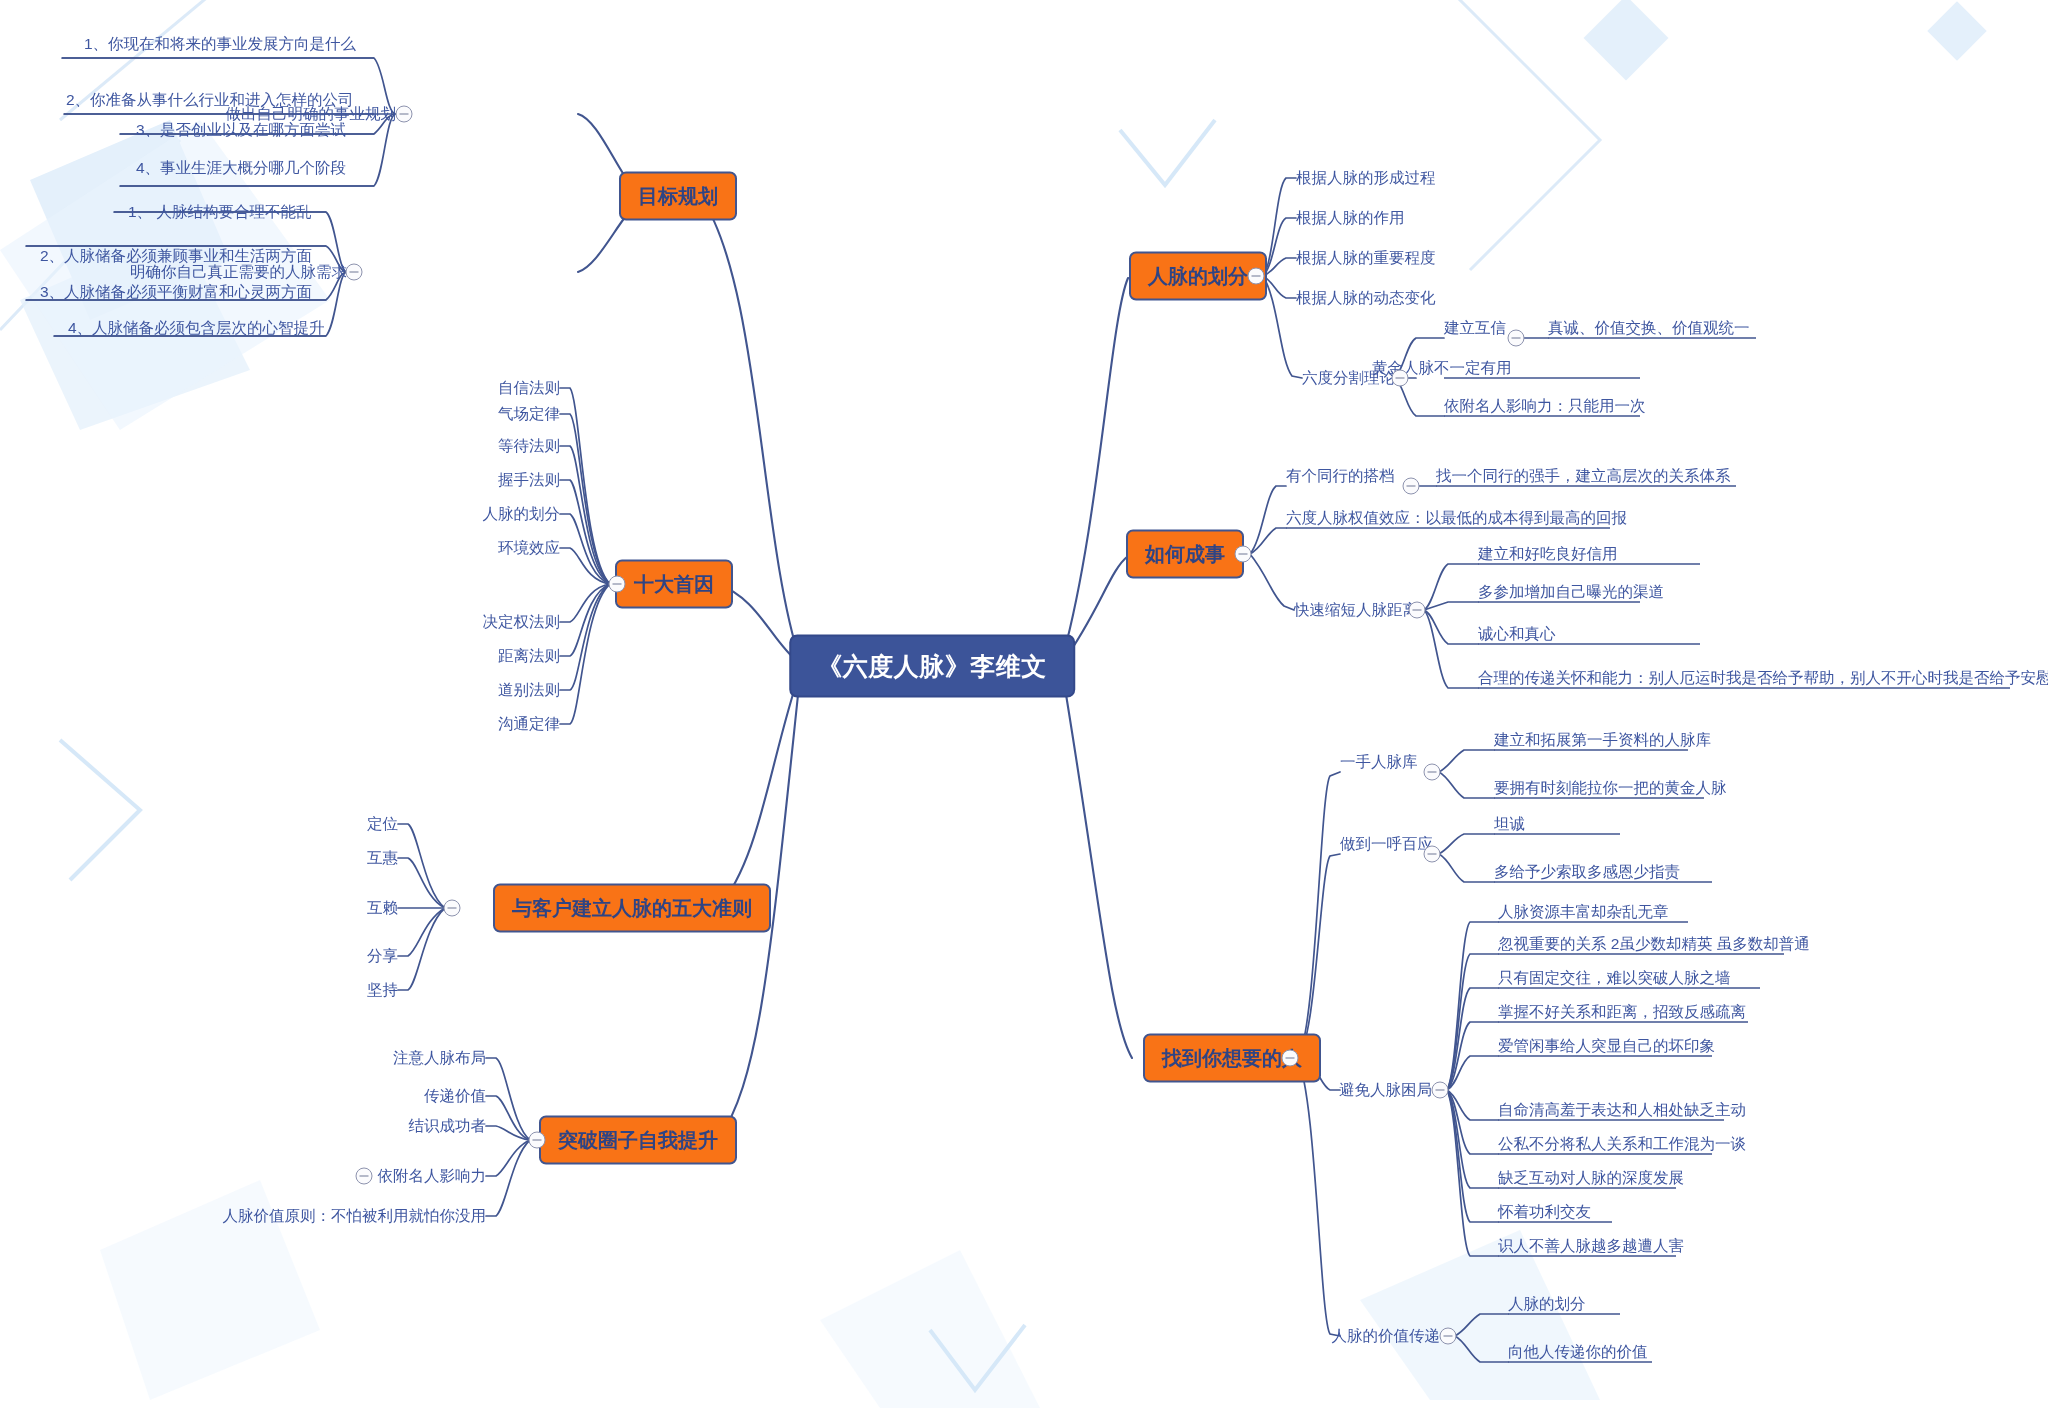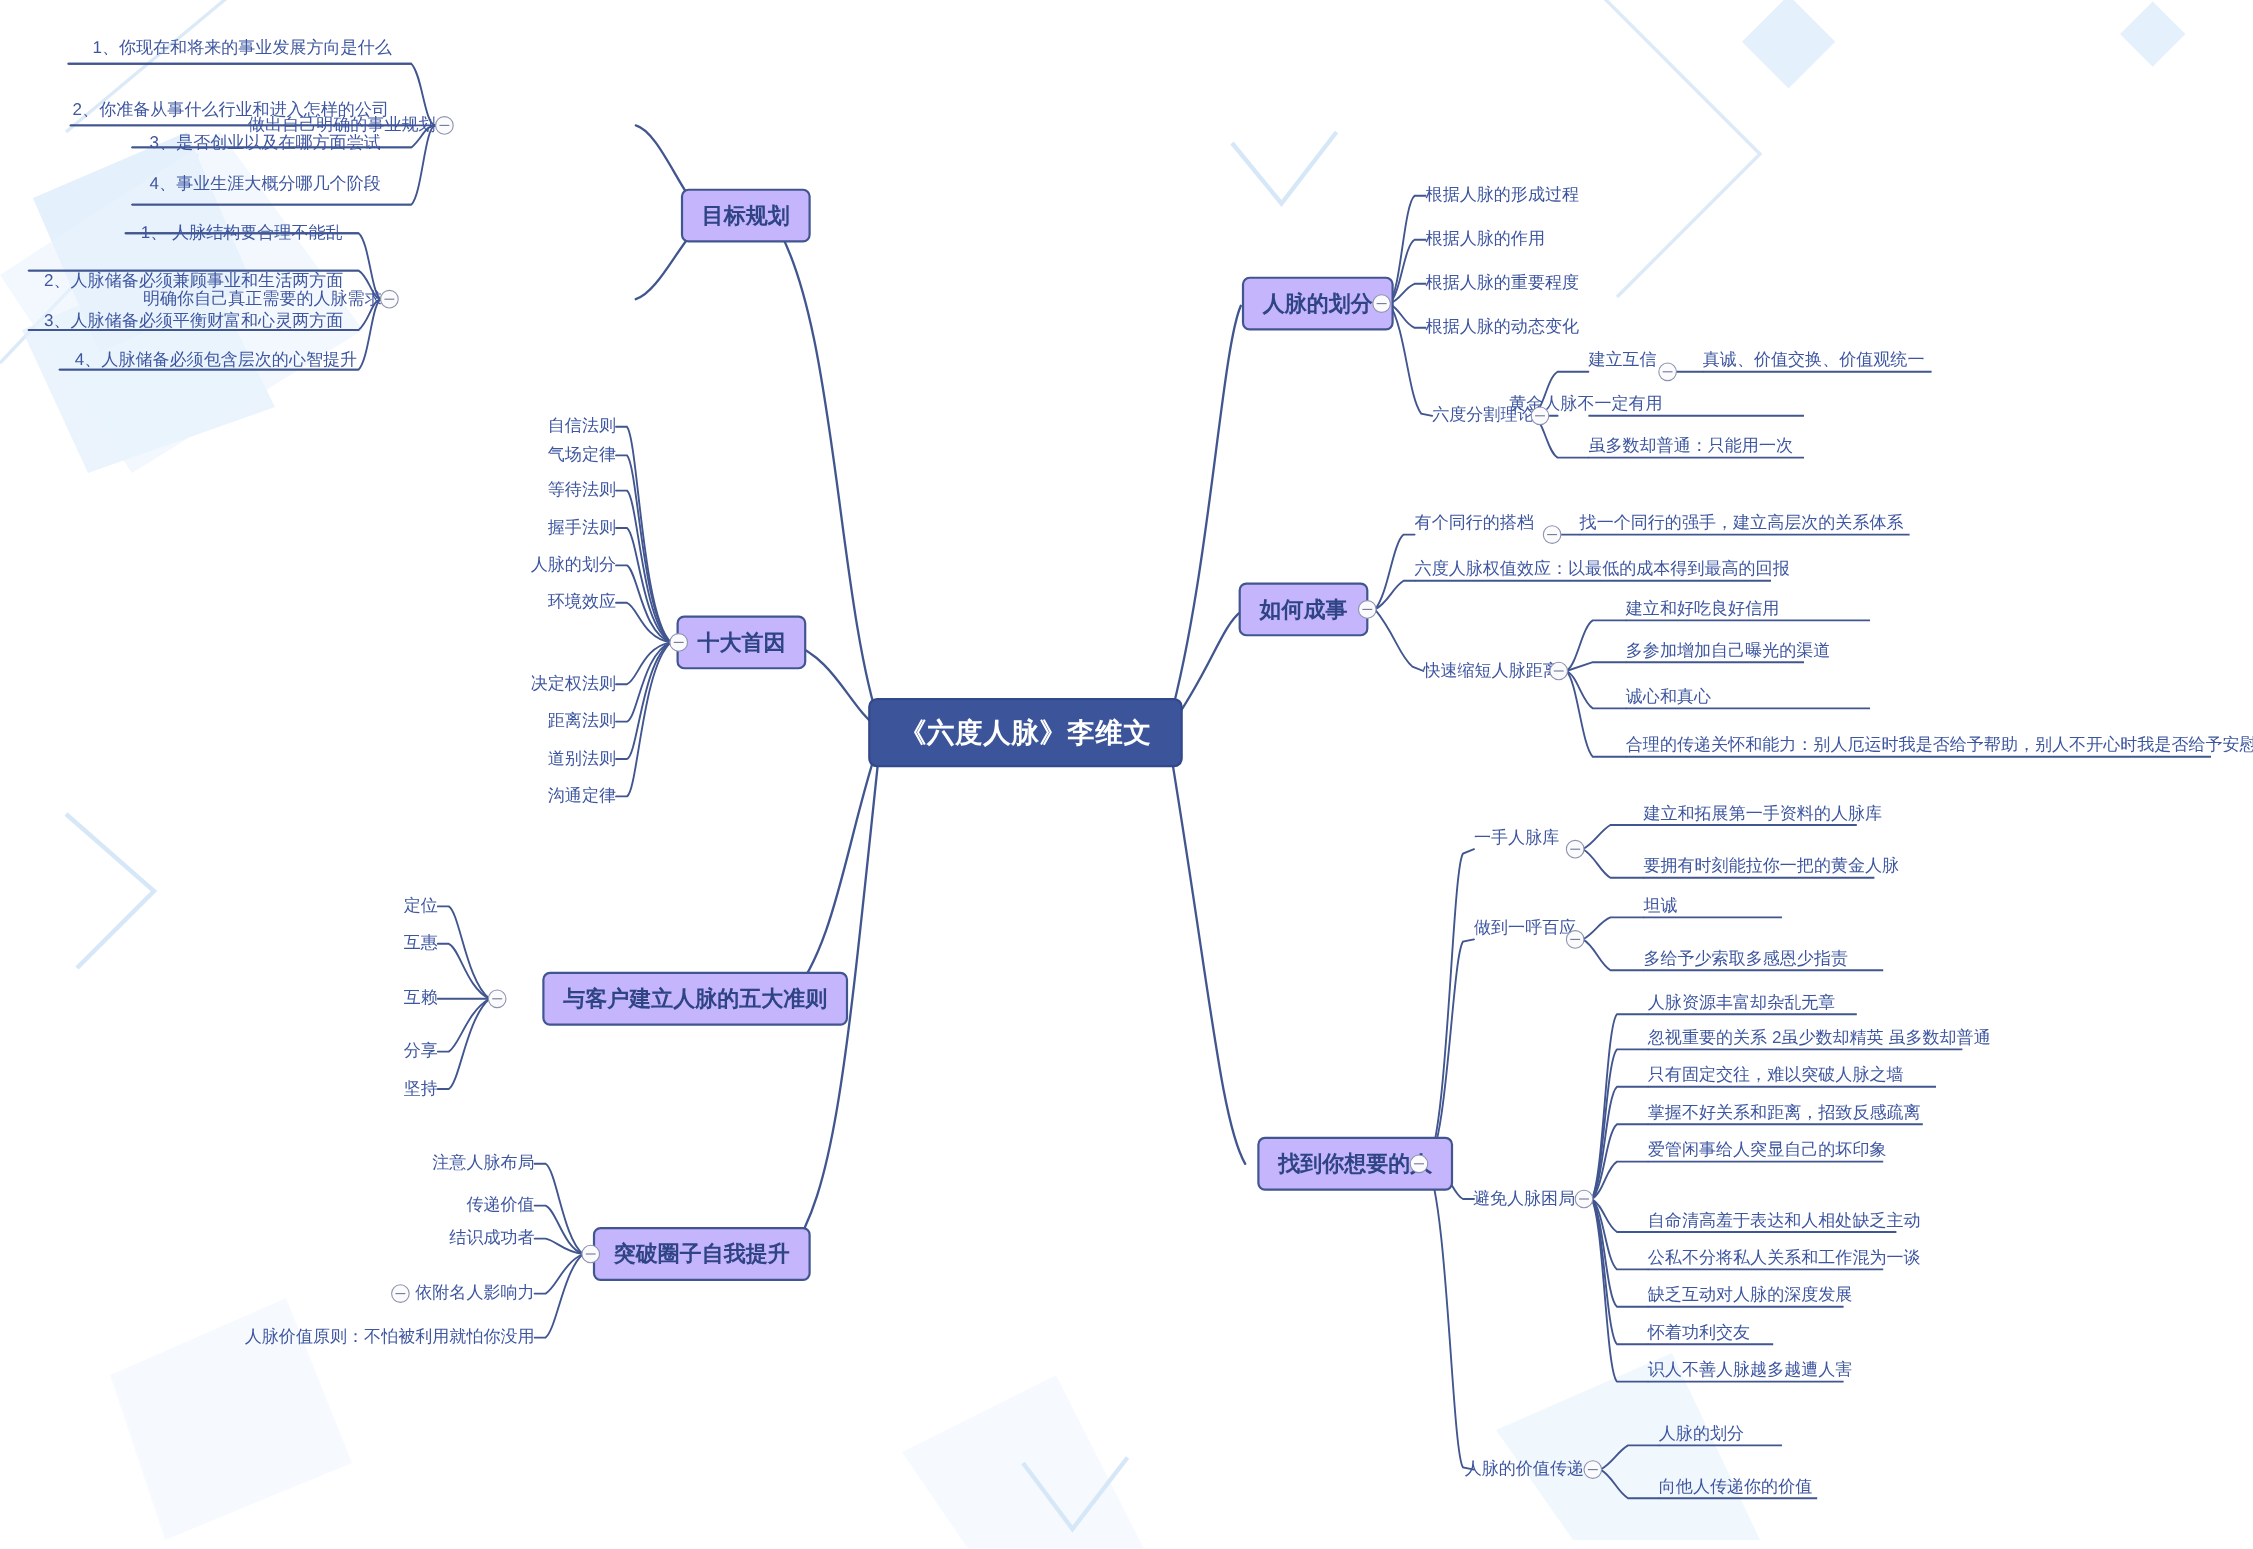--- a/index.html
+++ b/index.html
@@ -28,21 +28,21 @@
   }
   
   .node{
     position:absolute;z-index:3;white-space:nowrap;line-height:1.15;
     font-size:15.5px;color:#3e56a0;transform:translateY(-50%);
   }
   .node.r{  transform:translate(-100%,-50%); }
   
   .boxnode{
     position:absolute;z-index:3;white-space:nowrap;
-    border:2.2px solid #41558f;border-radius:7px;background:#c4b5fd;
+    border:2.2px solid #41558f;border-radius:7px;background:#f97316;
     color:#2f4484;font-weight:bold;font-size:20px;
     padding:9px 17px;transform:translate(-50%,-50%);
     box-sizing:border-box;
   }
   
   #central{
     position:absolute;z-index:5;white-space:nowrap;
     background:#3c5499;border:2px solid #33488a;border-radius:8px;
     color:#ffffff;font-weight:bold;font-size:25px;
     padding:13px 26px;transform:translate(-50%,-50%);
@@ -266,21 +266,21 @@
 <div class="node" style="left:1296px;top:218px">根据人脉的作用</div>
 <div class="node" style="left:1296px;top:258px">根据人脉的重要程度</div>
 <div class="node" style="left:1296px;top:298px">根据人脉的动态变化</div>
 
 <div class="node" style="left:1302px;top:378px">六度分割理论</div>
 <div class="handle" style="left:1400px;top:378px"></div>
 <div class="node" style="left:1444px;top:328px">建立互信</div>
 <div class="handle" style="left:1516px;top:338px"></div>
 <div class="node" style="left:1548px;top:328px">真诚、价值交换、价值观统一</div>
 <div class="node" style="left:1372px;top:368px">黄金人脉不一定有用</div>
-<div class="node" style="left:1444px;top:406px">虽多数却普通：只能用一次</div>
+<div class="node" style="left:1444px;top:406px">依附名人影响力：只能用一次</div>
 
 <div class="boxnode" style="left:1185px;top:554px">如何成事</div>
 <div class="handle" style="left:1243px;top:554px"></div>
 <div class="node" style="left:1286px;top:476px">有个同行的搭档</div>
 <div class="handle" style="left:1411px;top:486px"></div>
 <div class="node" style="left:1436px;top:476px">找一个同行的强手，建立高层次的关系体系</div>
 <div class="node" style="left:1286px;top:518px">六度人脉权值效应：以最低的成本得到最高的回报</div>
 
 <div class="node" style="left:1294px;top:610px">快速缩短人脉距离</div>
 <div class="handle" style="left:1417px;top:610px"></div>

